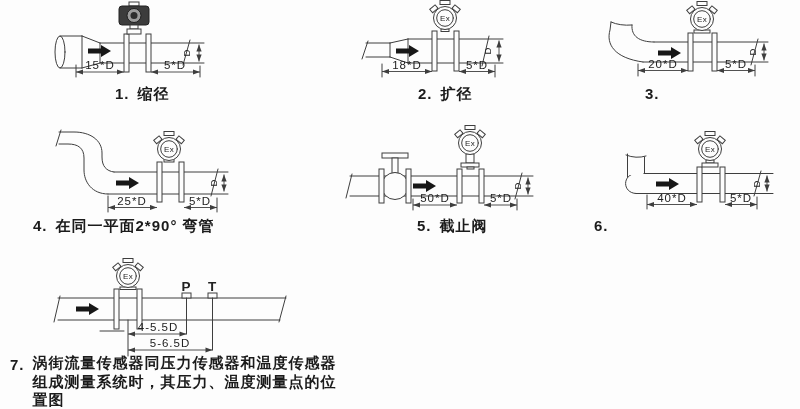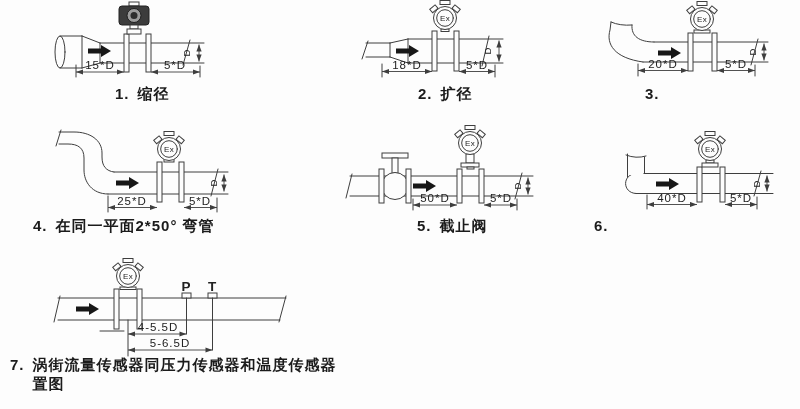--- a/index.html
+++ b/index.html
@@ -12,21 +12,21 @@
   .dim{fill:none;stroke:#3e3e3e;stroke-width:0.9;}
   .sol{fill:#171717;stroke:none;}
   svg text{fill:#222;font-family:"Liberation Sans",sans-serif;}
   .dt{font-size:11.5px;letter-spacing:1px;text-anchor:middle;}
   .dl{font-size:9.5px;text-anchor:middle;}
   .pt{font-size:13.5px;font-weight:600;text-anchor:middle;}
   .ex{font-size:8px;text-anchor:middle;letter-spacing:.3px;}
   
   .caption{position:absolute;display:flex;gap:8px;white-space:nowrap;color:#1b1b1b;
            font-size:15px;font-weight:600;letter-spacing:1px;line-height:18px;}
-  .cap7 .lines div{line-height:18.5px;}
+  .cap7 .lines div{line-height:18.5px;font-family:Liberation Mono, monospace;}
 </style>
 </head>
 <body>
 
 <div class="canvas">
 
 <svg width="800" height="409" viewBox="0 0 800 409">
   <defs>
     <marker id="ar" markerUnits="userSpaceOnUse" markerWidth="9" markerHeight="7" refX="7.5" refY="3" orient="auto-start-reverse">
       <path d="M0.5,0.4 L7.5,3 L0.5,5.6 Z" fill="#3e3e3e"></path>
@@ -255,30 +255,31 @@
 </div>
 <div class="caption" style="left:418px;top:85px">
   <span>2.</span>
   <span>扩径</span>
 </div>
 <div class="caption" style="left:645px;top:85px">
   <span>3.</span>
 </div>
 <div class="caption" style="left:33px;top:217px">
   <span>4.</span>
-  <span>在同一平面2*50° 弯管</span>
+  <span>在同一平面2*90° 弯管</span>
 </div>
 <div class="caption" style="left:417px;top:217px">
   <span>5.</span>
   <span>截止阀</span>
 </div>
 <div class="caption" style="left:594px;top:217px">
   <span>6.</span>
 </div>
 <div class="caption cap7" style="left:10px;top:356px">
   <span>7.</span>
   <div class="lines">
     <div>涡街流量传感器同压力传感器和温度传感器</div>
+    <div>组成测量系统时，其压力、温度测量点的位</div>
     <div>置图</div>
   </div>
 </div>
 
 </div>
 
 </body></html>

